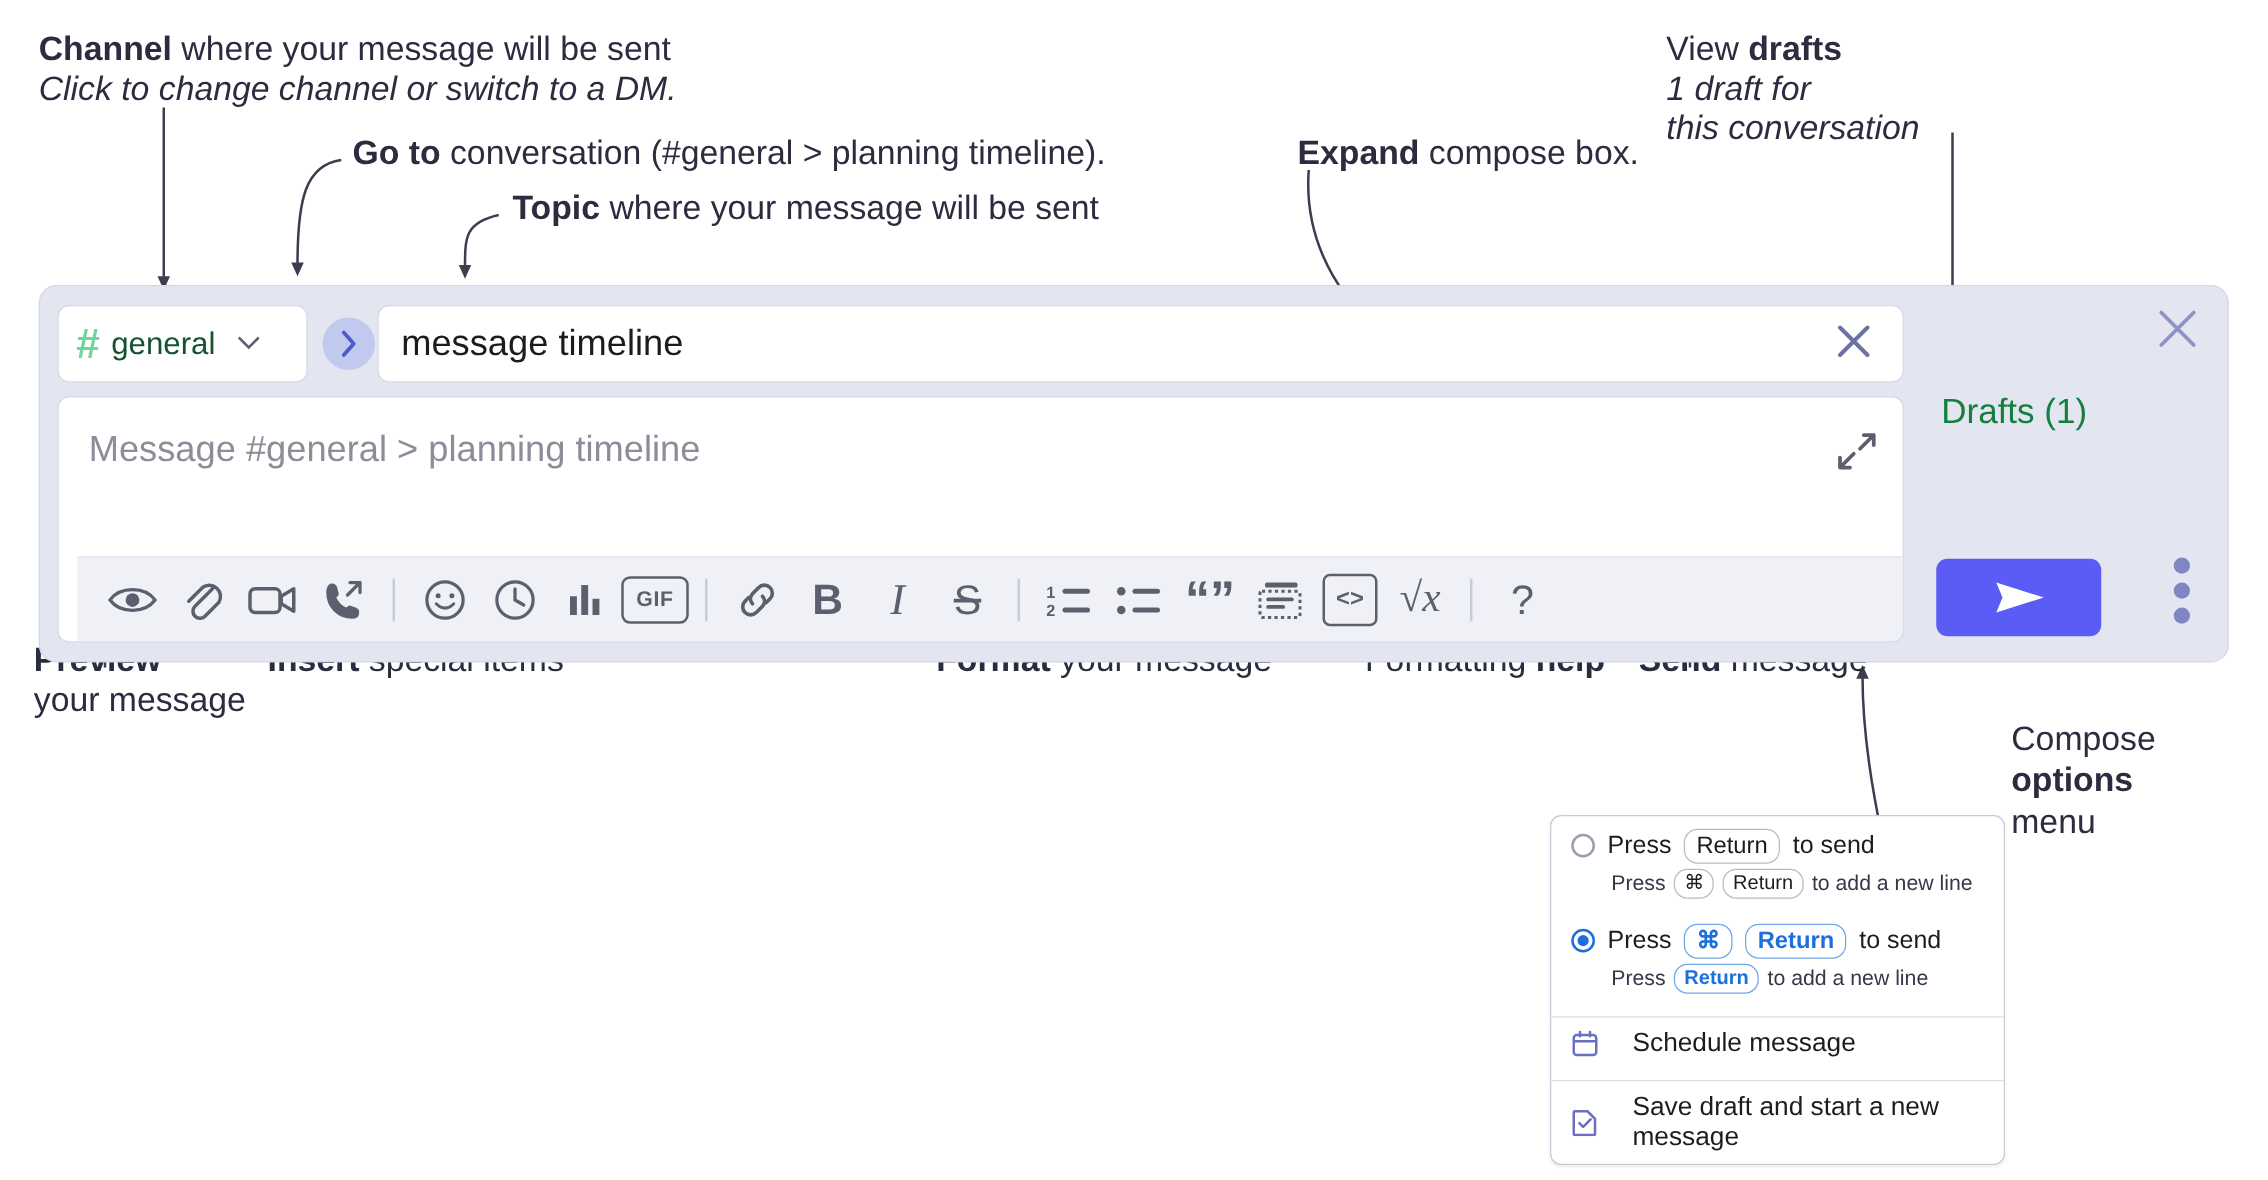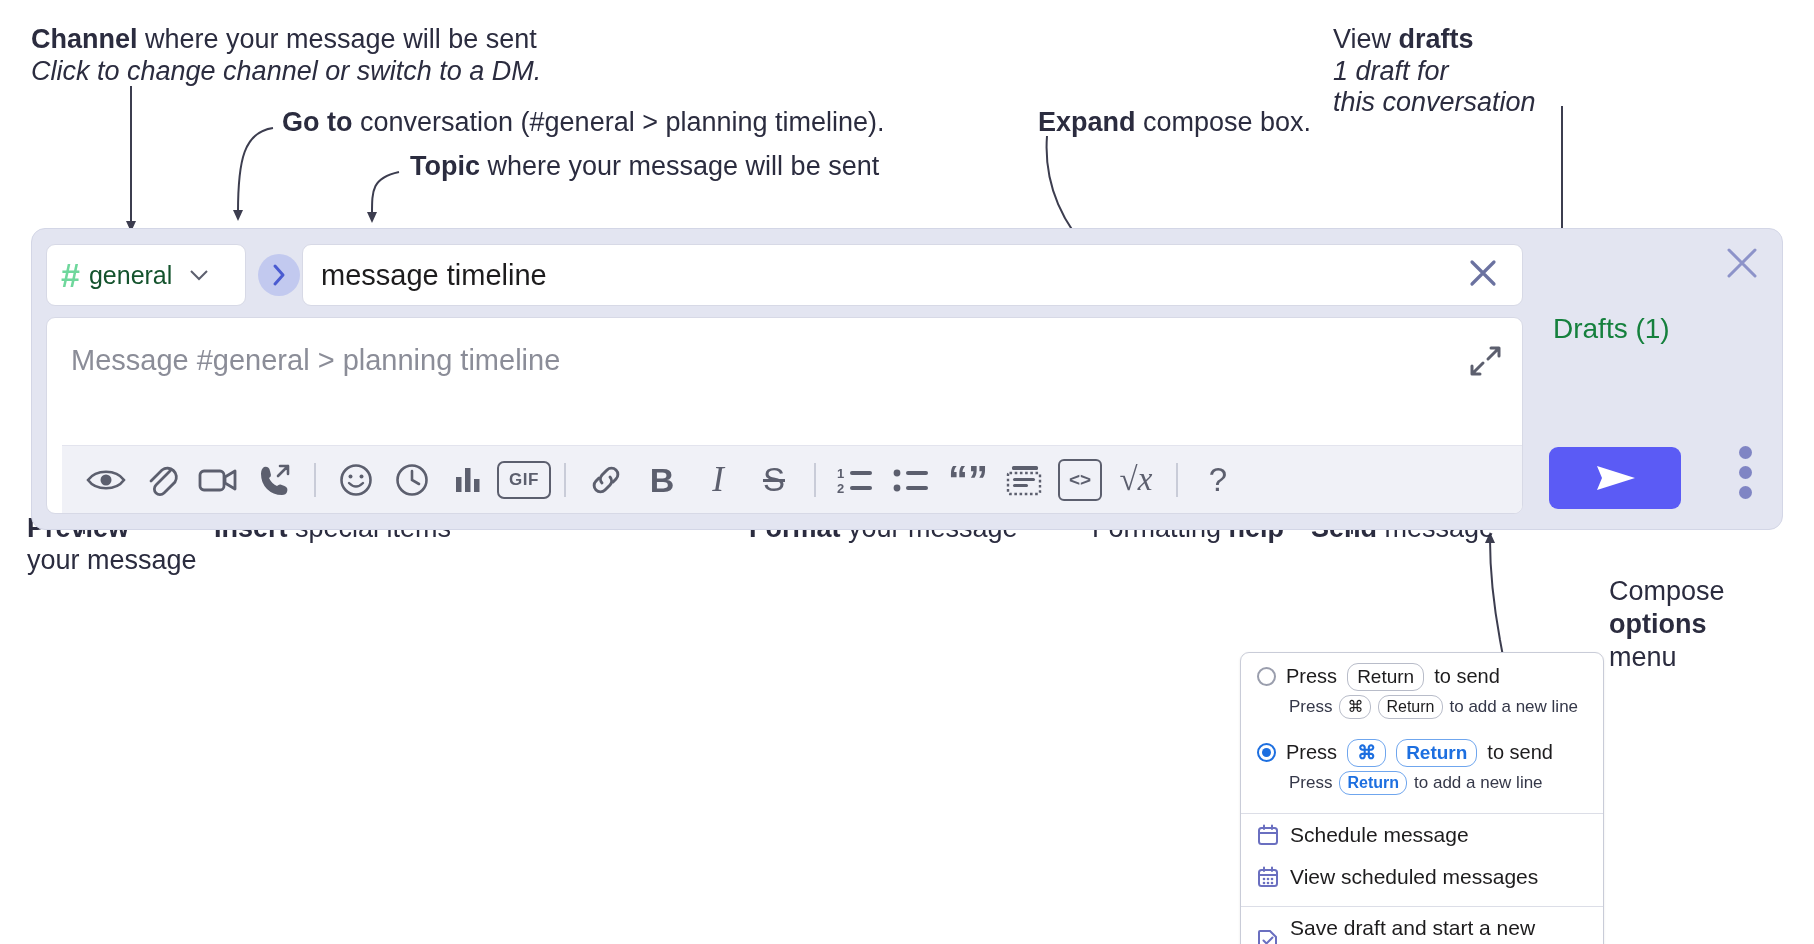--- a/index.html
+++ b/index.html
@@ -94,21 +94,21 @@
   .radio.on{border-color:#1d6fe0;position:relative;}
   .radio.on::after{content:"";position:absolute;left:3px;top:3px;width:9px;height:9px;border-radius:50%;background:#1d6fe0;}
   .key{
     border:1px solid #b8bcc9;border-radius:11px;padding:1px 9px;font-size:19px;background:#fff;color:#1d1c1d;
     display:inline-block;line-height:1.25;
   }
   .key.sm{font-size:16px;padding:1px 7px;}
   .key.blue{border-color:#6fa6ee;color:#1d6fe0;font-weight:bold;}
   .key.blue.sm{font-weight:bold;}
   .divline{height:1px;background:#dcdee7;margin:8px 0 0 0;}
-  .mitem{display:flex;align-items:center;gap:11px;padding:9px 16px;font-size:21px;}
+  .mitem{display:flex;align-items:center;gap:27px;padding:9px 16px;font-size:21px;}
   .mico{width:22px;height:22px;flex:none;color:#6a6fc0;}
 </style>
 </head>
 <body>
 
 <svg id="lines">
   <g fill="none" stroke="#3c3d४f" stroke-width="2"></g>
 
   <path d="M131 86 L131 224" stroke="#3c3d4f" stroke-width="2" fill="none"></path>
   <path d="M131 232 l-5 -11 h10 z" fill="#3c3d4f"></path>
@@ -391,36 +391,20 @@
   <div class="mitem">
     <span class="mico">
       <svg width="22" height="22" viewBox="0 0 22 22">
           <rect x="2" y="4" width="18" height="16" rx="2.5" fill="none" stroke="currentColor" stroke-width="2"></rect>
           <path d="M2 9 L20 9" stroke="currentColor" stroke-width="2"></path>
           <path d="M7 1.5 L7 5 M15 1.5 L15 5" stroke="currentColor" stroke-width="2" stroke-linecap="round"></path>
         </svg>
     </span>
     <span>Schedule message</span>
   </div>
-  <div class="mitem">
-    <span class="mico">
-      <svg width="22" height="22" viewBox="0 0 22 22">
-          <rect x="2" y="4" width="18" height="16" rx="2.5" fill="none" stroke="currentColor" stroke-width="2"></rect>
-          <path d="M2 9 L20 9" stroke="currentColor" stroke-width="2"></path>
-          <path d="M7 1.5 L7 5 M15 1.5 L15 5" stroke="currentColor" stroke-width="2" stroke-linecap="round"></path>
-          <circle cx="7" cy="13" r="1.3" fill="currentColor"></circle>
-          <circle cx="11" cy="13" r="1.3" fill="currentColor"></circle>
-          <circle cx="15" cy="13" r="1.3" fill="currentColor"></circle>
-          <circle cx="7" cy="17" r="1.3" fill="currentColor"></circle>
-          <circle cx="11" cy="17" r="1.3" fill="currentColor"></circle>
-          <circle cx="15" cy="17" r="1.3" fill="currentColor"></circle>
-        </svg>
-    </span>
-    <span>View scheduled messages</span>
-  </div>
 
   <div class="divline"></div>
 
   <div class="mitem">
     <span class="mico">
       <svg width="22" height="22" viewBox="0 0 22 22">
           <path d="M3 2 h10 l6 6 v12 a1 1 0 0 1 -1 1 h-15 a1 1 0 0 1 -1 -1 v-17 a1 1 0 0 1 1 -1 z" fill="none" stroke="currentColor" stroke-width="2"></path>
           <path d="M6.5 11.5 L9.5 14.5 L15.5 8.5" fill="none" stroke="currentColor" stroke-width="2" stroke-linecap="round" stroke-linejoin="round"></path>
         </svg>
     </span>

